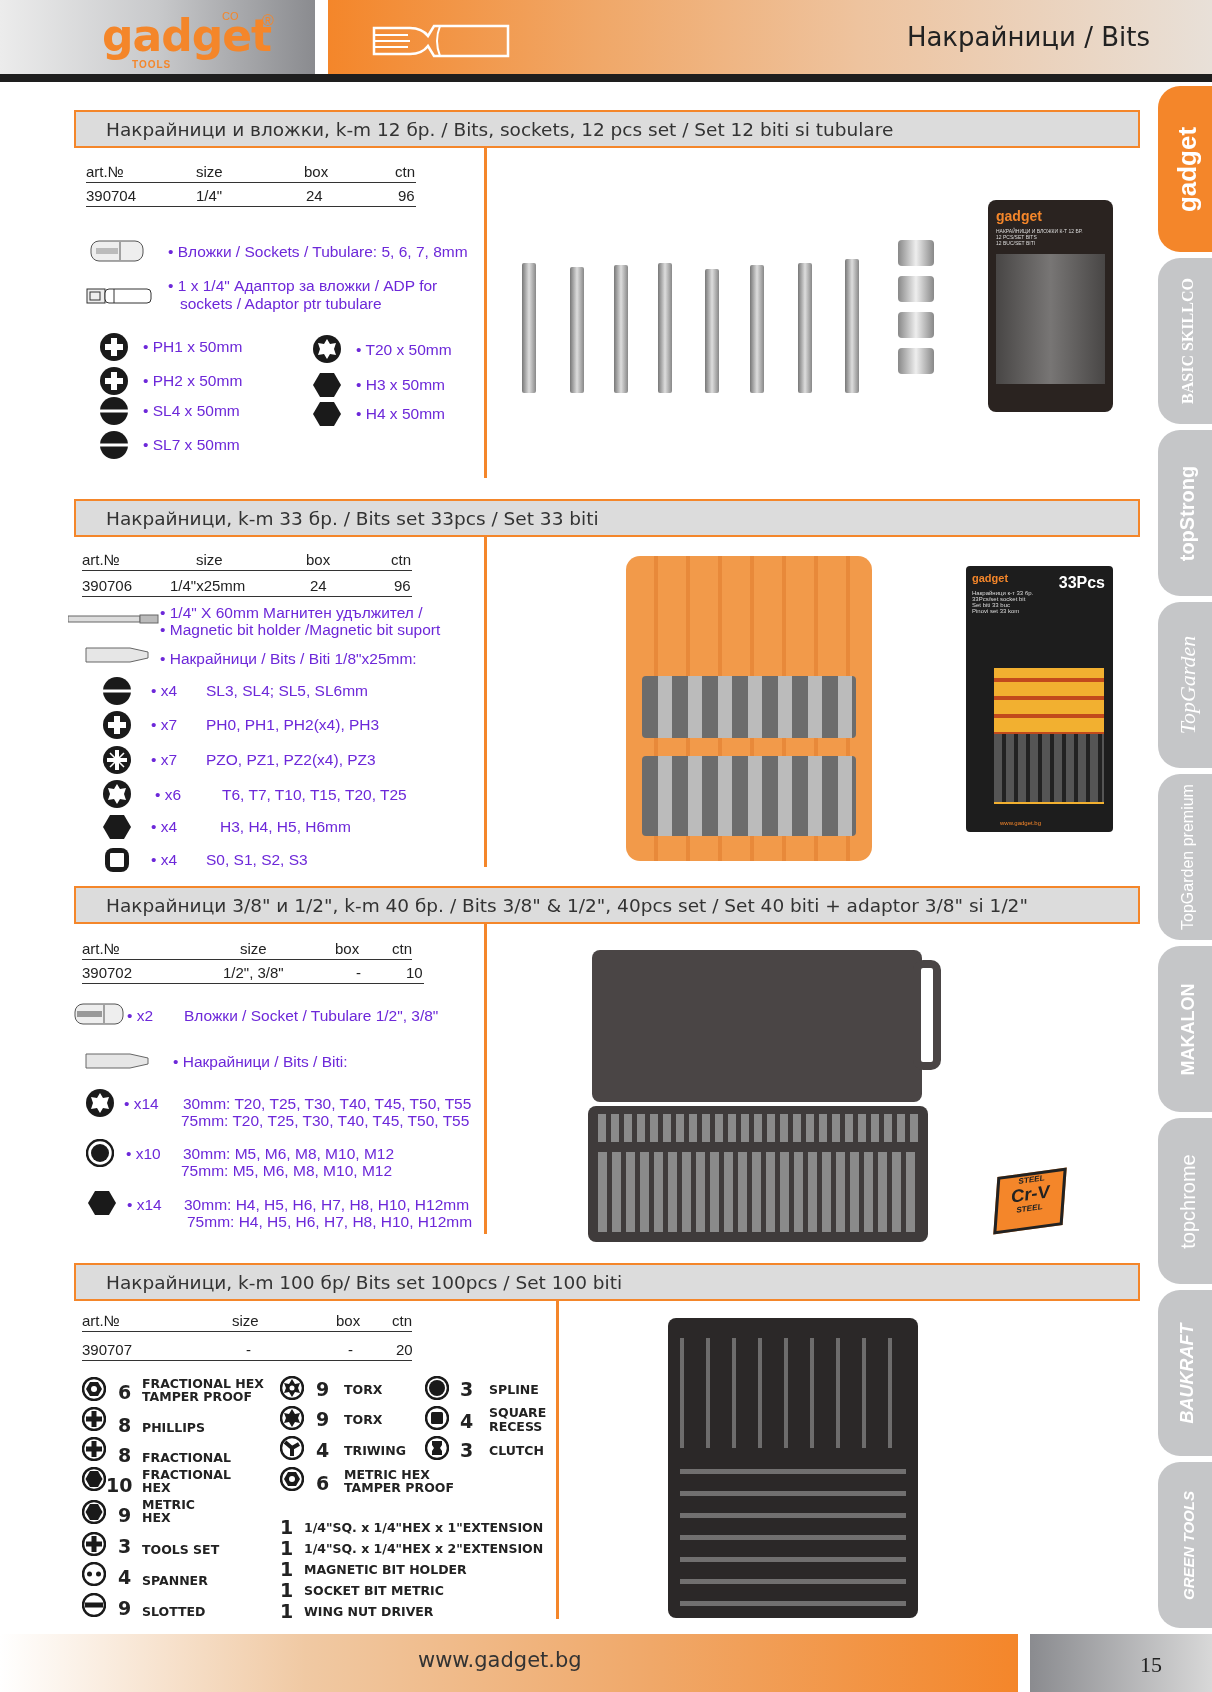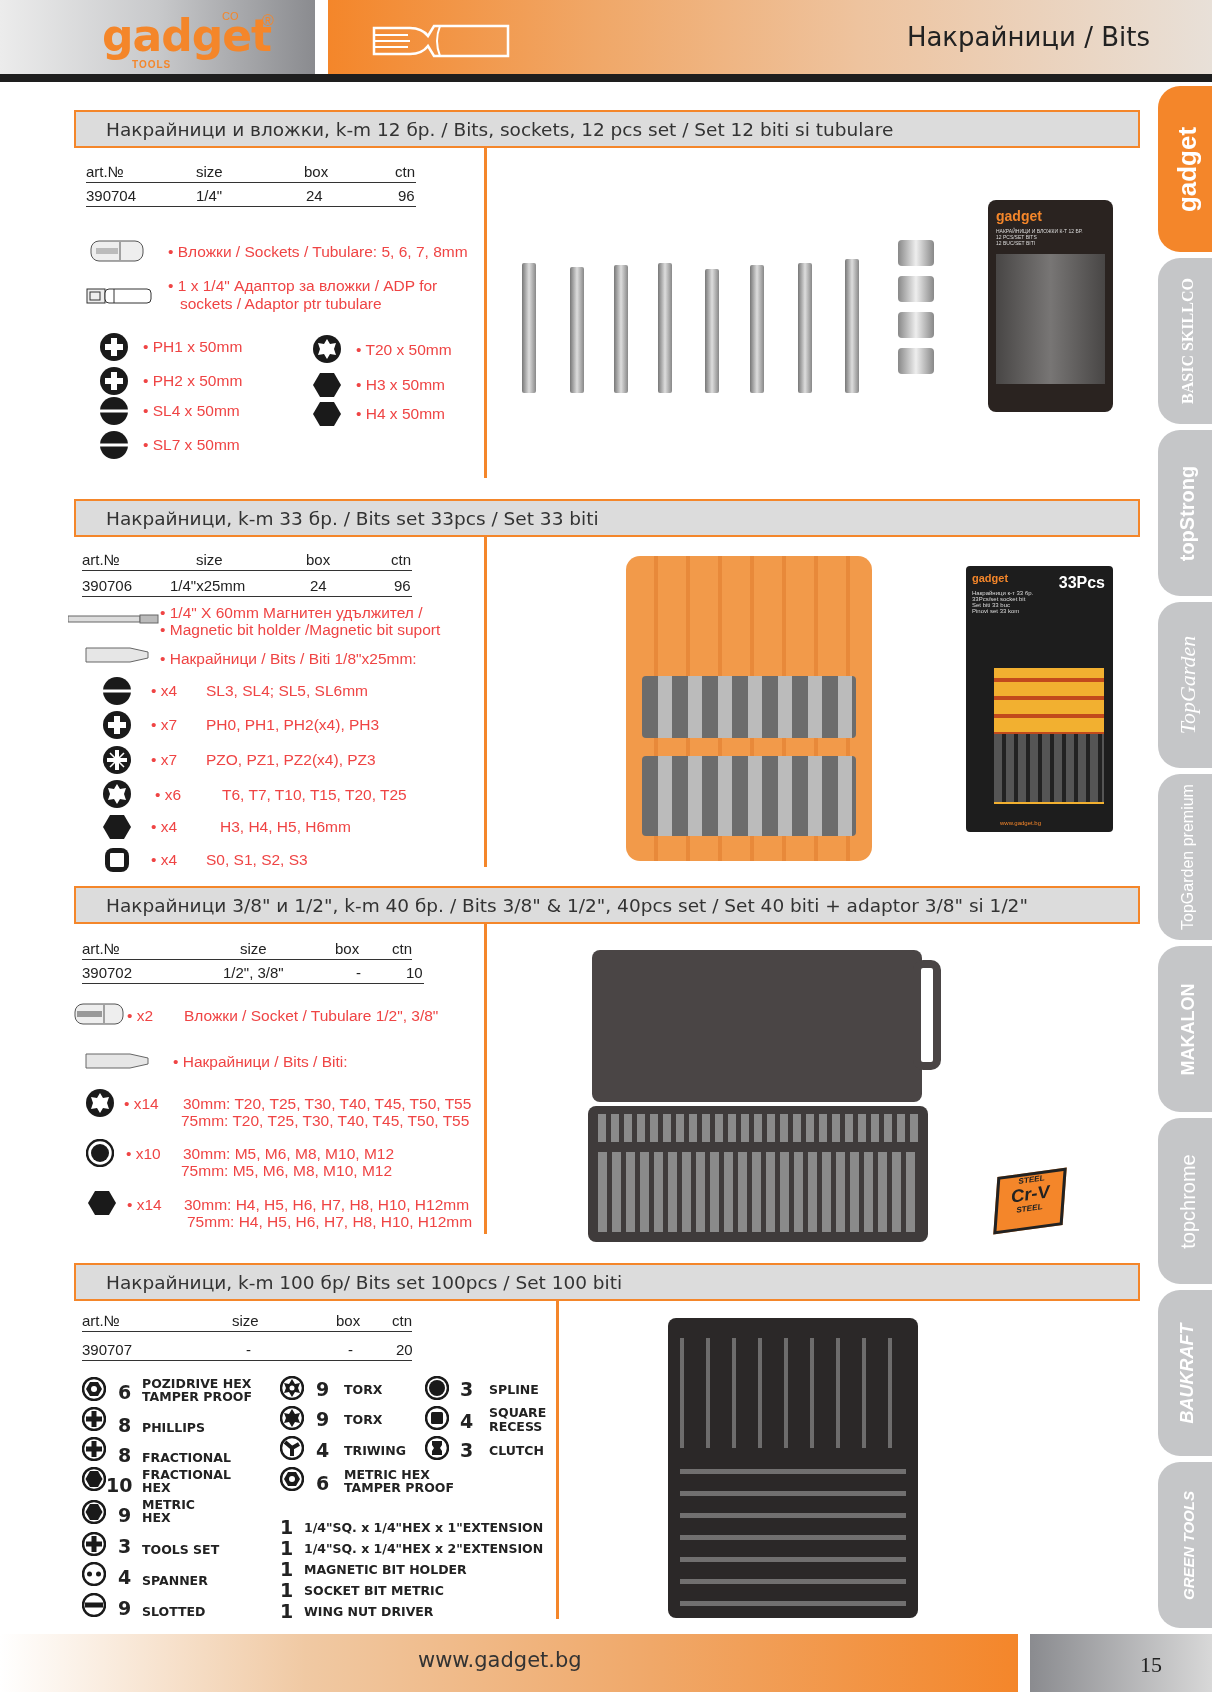--- a/index.html
+++ b/index.html
@@ -16,21 +16,21 @@
 .logo-reg{position:absolute;left:170px;top:2px;font-size:16px;color:#f4862a}
 .logo-tools{position:absolute;left:40px;top:49px;font-size:10px;color:#f4862a;font-weight:bold;letter-spacing:1px}
 #page-title{right:62px;top:22px;font-family:"DejaVu Sans",sans-serif;font-size:26px;color:#222}
 
 .sec-title{left:74px;width:1066px;height:38px;background:#dcdcdc;border:2px solid #f4862a;font-family:"DejaVu Sans",sans-serif;font-size:18.5px;color:#333;padding:7px 0 0 30px;white-space:nowrap}
 .vline{width:3px;background:#f4862a}
 
 .spec{font-size:15px;color:#222}
 .spec .row{position:absolute;white-space:nowrap}
 .spec .rule{position:absolute;height:1px;background:#333}
-.item{position:absolute;font-size:15.5px;color:#ef4444;white-space:nowrap;line-height:18px}
+.item{position:absolute;font-size:15.5px;color:#6d28d9;white-space:nowrap;line-height:18px}
 .ic{position:absolute}
 .bold{font-family:"DejaVu Sans",sans-serif;font-weight:bold;font-size:12.5px;line-height:13px;position:absolute;white-space:nowrap}
 .num{font-family:"DejaVu Sans",sans-serif;font-weight:bold;font-size:19px;position:absolute}
 
 .tab{position:absolute;left:1158px;width:60px;border-radius:22px 0 0 22px;background:#c5c6c8;color:#fff;display:flex;align-items:center;justify-content:center}
 .tab span{transform:rotate(-90deg);white-space:nowrap;font-weight:bold;font-size:20px}
 .tab.active{background:#f4862a}
 
 #foot-left{left:0;top:1634px;width:1018px;height:58px;background:linear-gradient(90deg,#fff 0%,#f0c9a3 30%,#f0a767 65%,#f4862a 100%)}
 #foot-right{left:1030px;top:1634px;width:182px;height:58px;background:linear-gradient(90deg,#8a8b8f,#d8d8d8)}
@@ -361,21 +361,21 @@
   <span class="row" style="left:246px;top:1341px">-</span>
   <span class="row" style="left:348px;top:1341px">-</span>
   <span class="row" style="left:396px;top:1341px">20</span>
   <div class="rule" style="left:82px;top:1360px;width:330px"></div>
 </div>
 
 <svg class="ic" style="left:82px;top:1377px" width="24" height="24">
     <use href="#i-hextamper"></use>
   </svg>
 <span class="num" style="left:118px;top:1381px">6</span>
-<span class="bold" style="left:142px;top:1377px">POZIDRIVE HEX</span>
+<span class="bold" style="left:142px;top:1377px">FRACTIONAL HEX</span>
 <span class="bold" style="left:142px;top:1390px">TAMPER PROOF</span>
 <svg class="ic" style="left:82px;top:1407px" width="24" height="24">
     <use href="#i-phil-o"></use>
   </svg>
 <span class="num" style="left:118px;top:1414px">8</span>
 <span class="bold" style="left:142px;top:1421px">PHILLIPS</span>
 <svg class="ic" style="left:82px;top:1437px" width="24" height="24">
     <use href="#i-phil-o"></use>
   </svg>
 <span class="num" style="left:118px;top:1444px">8</span>

